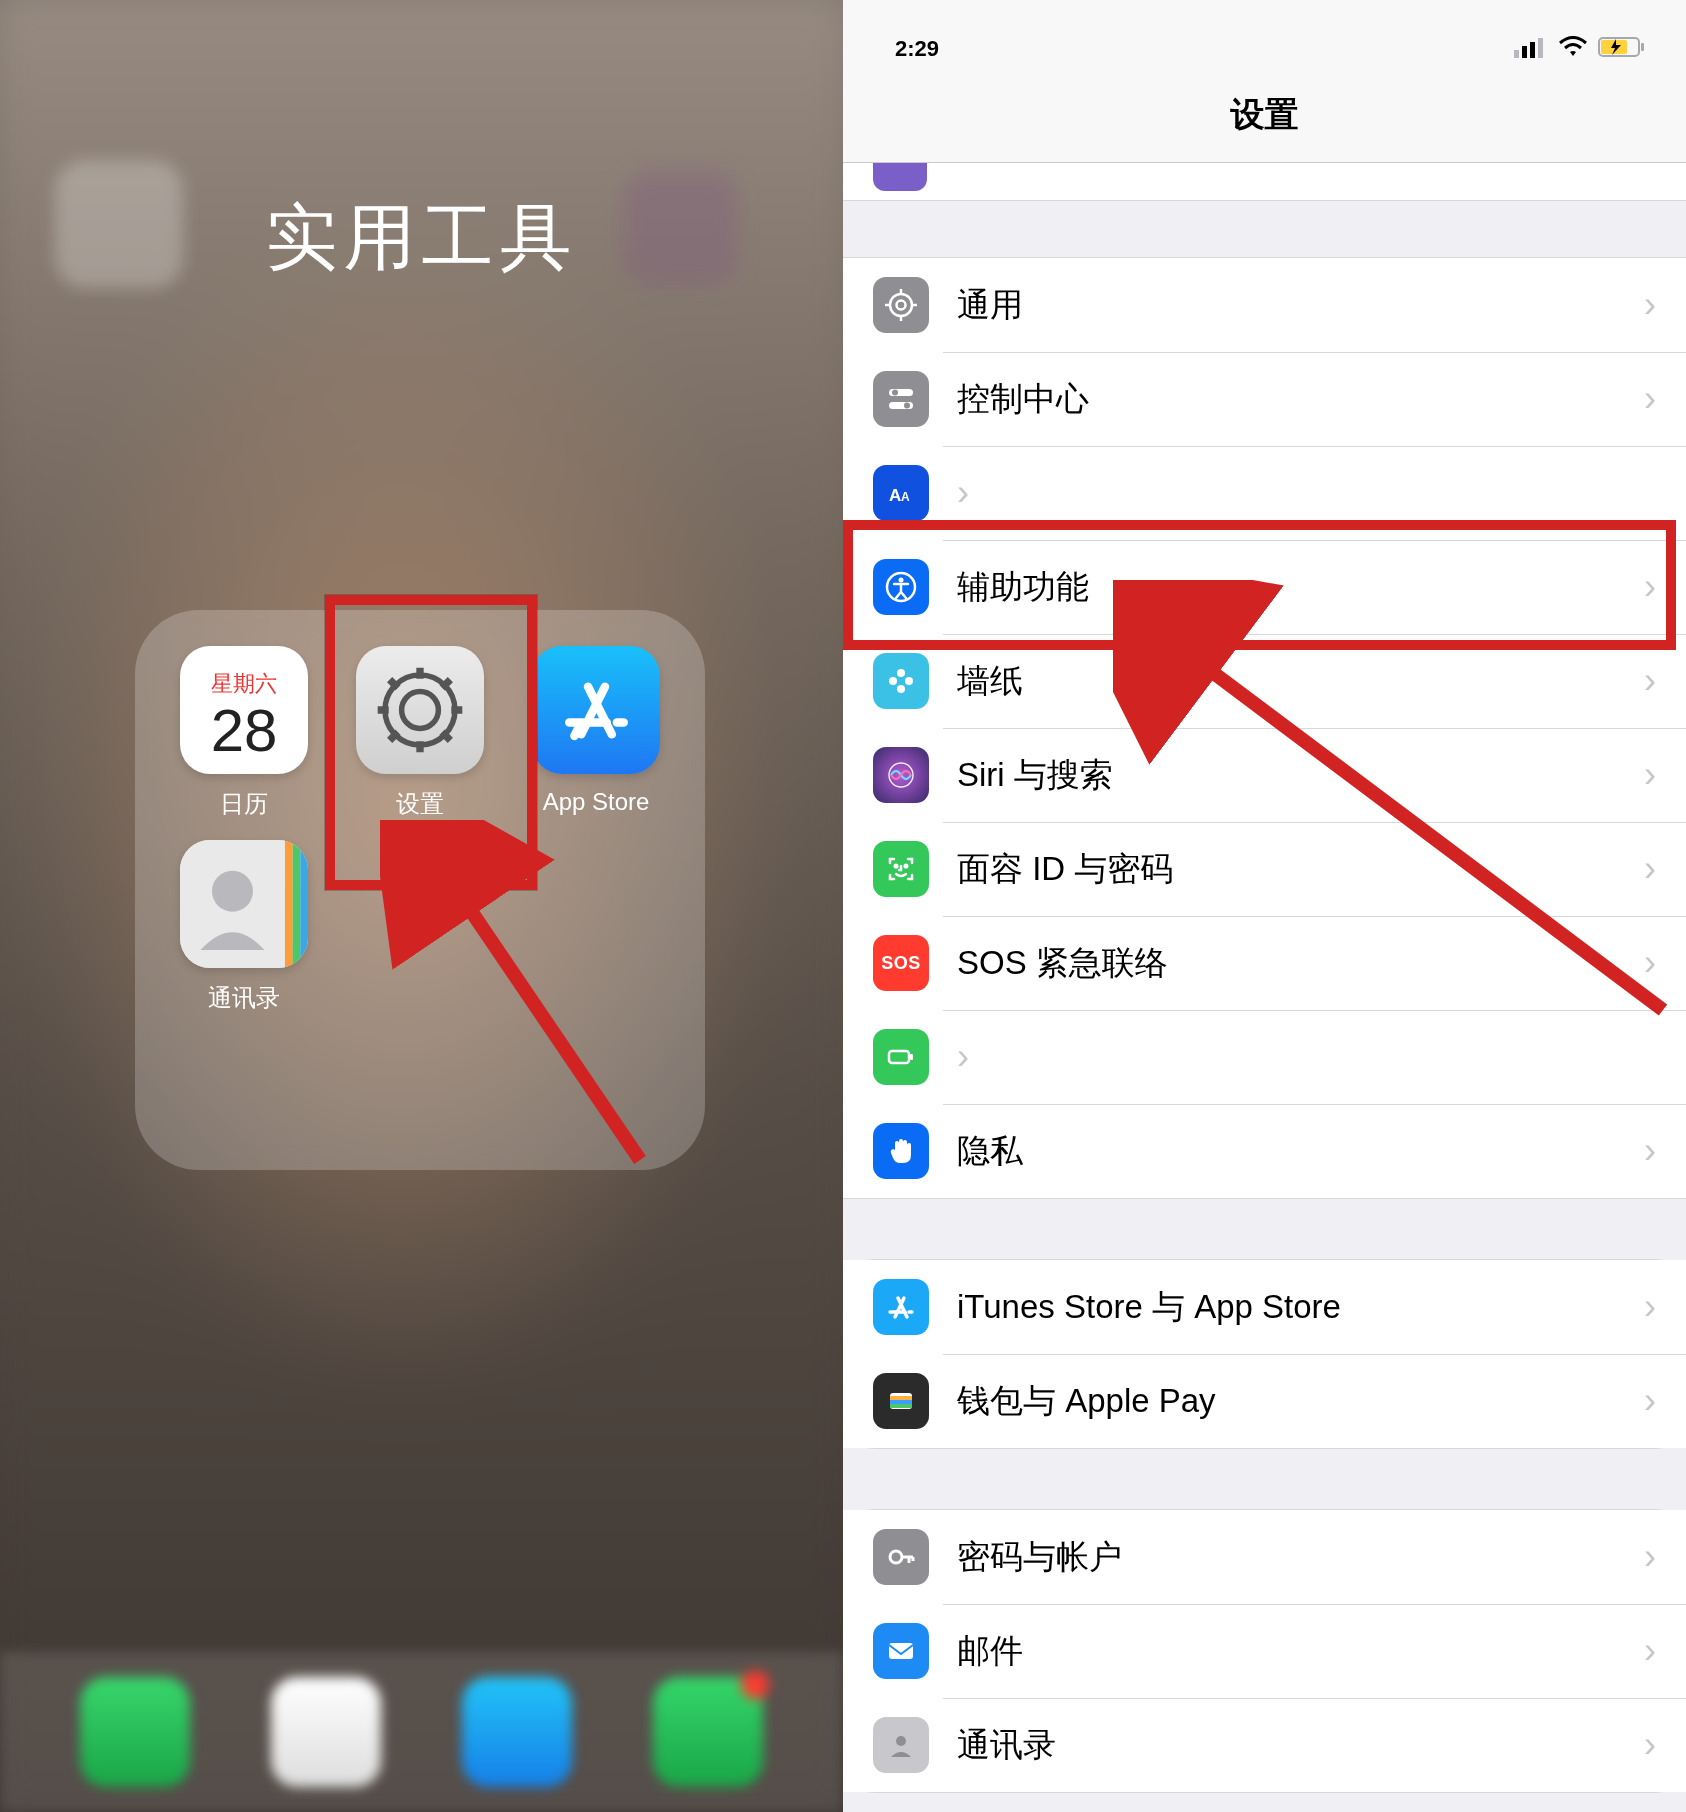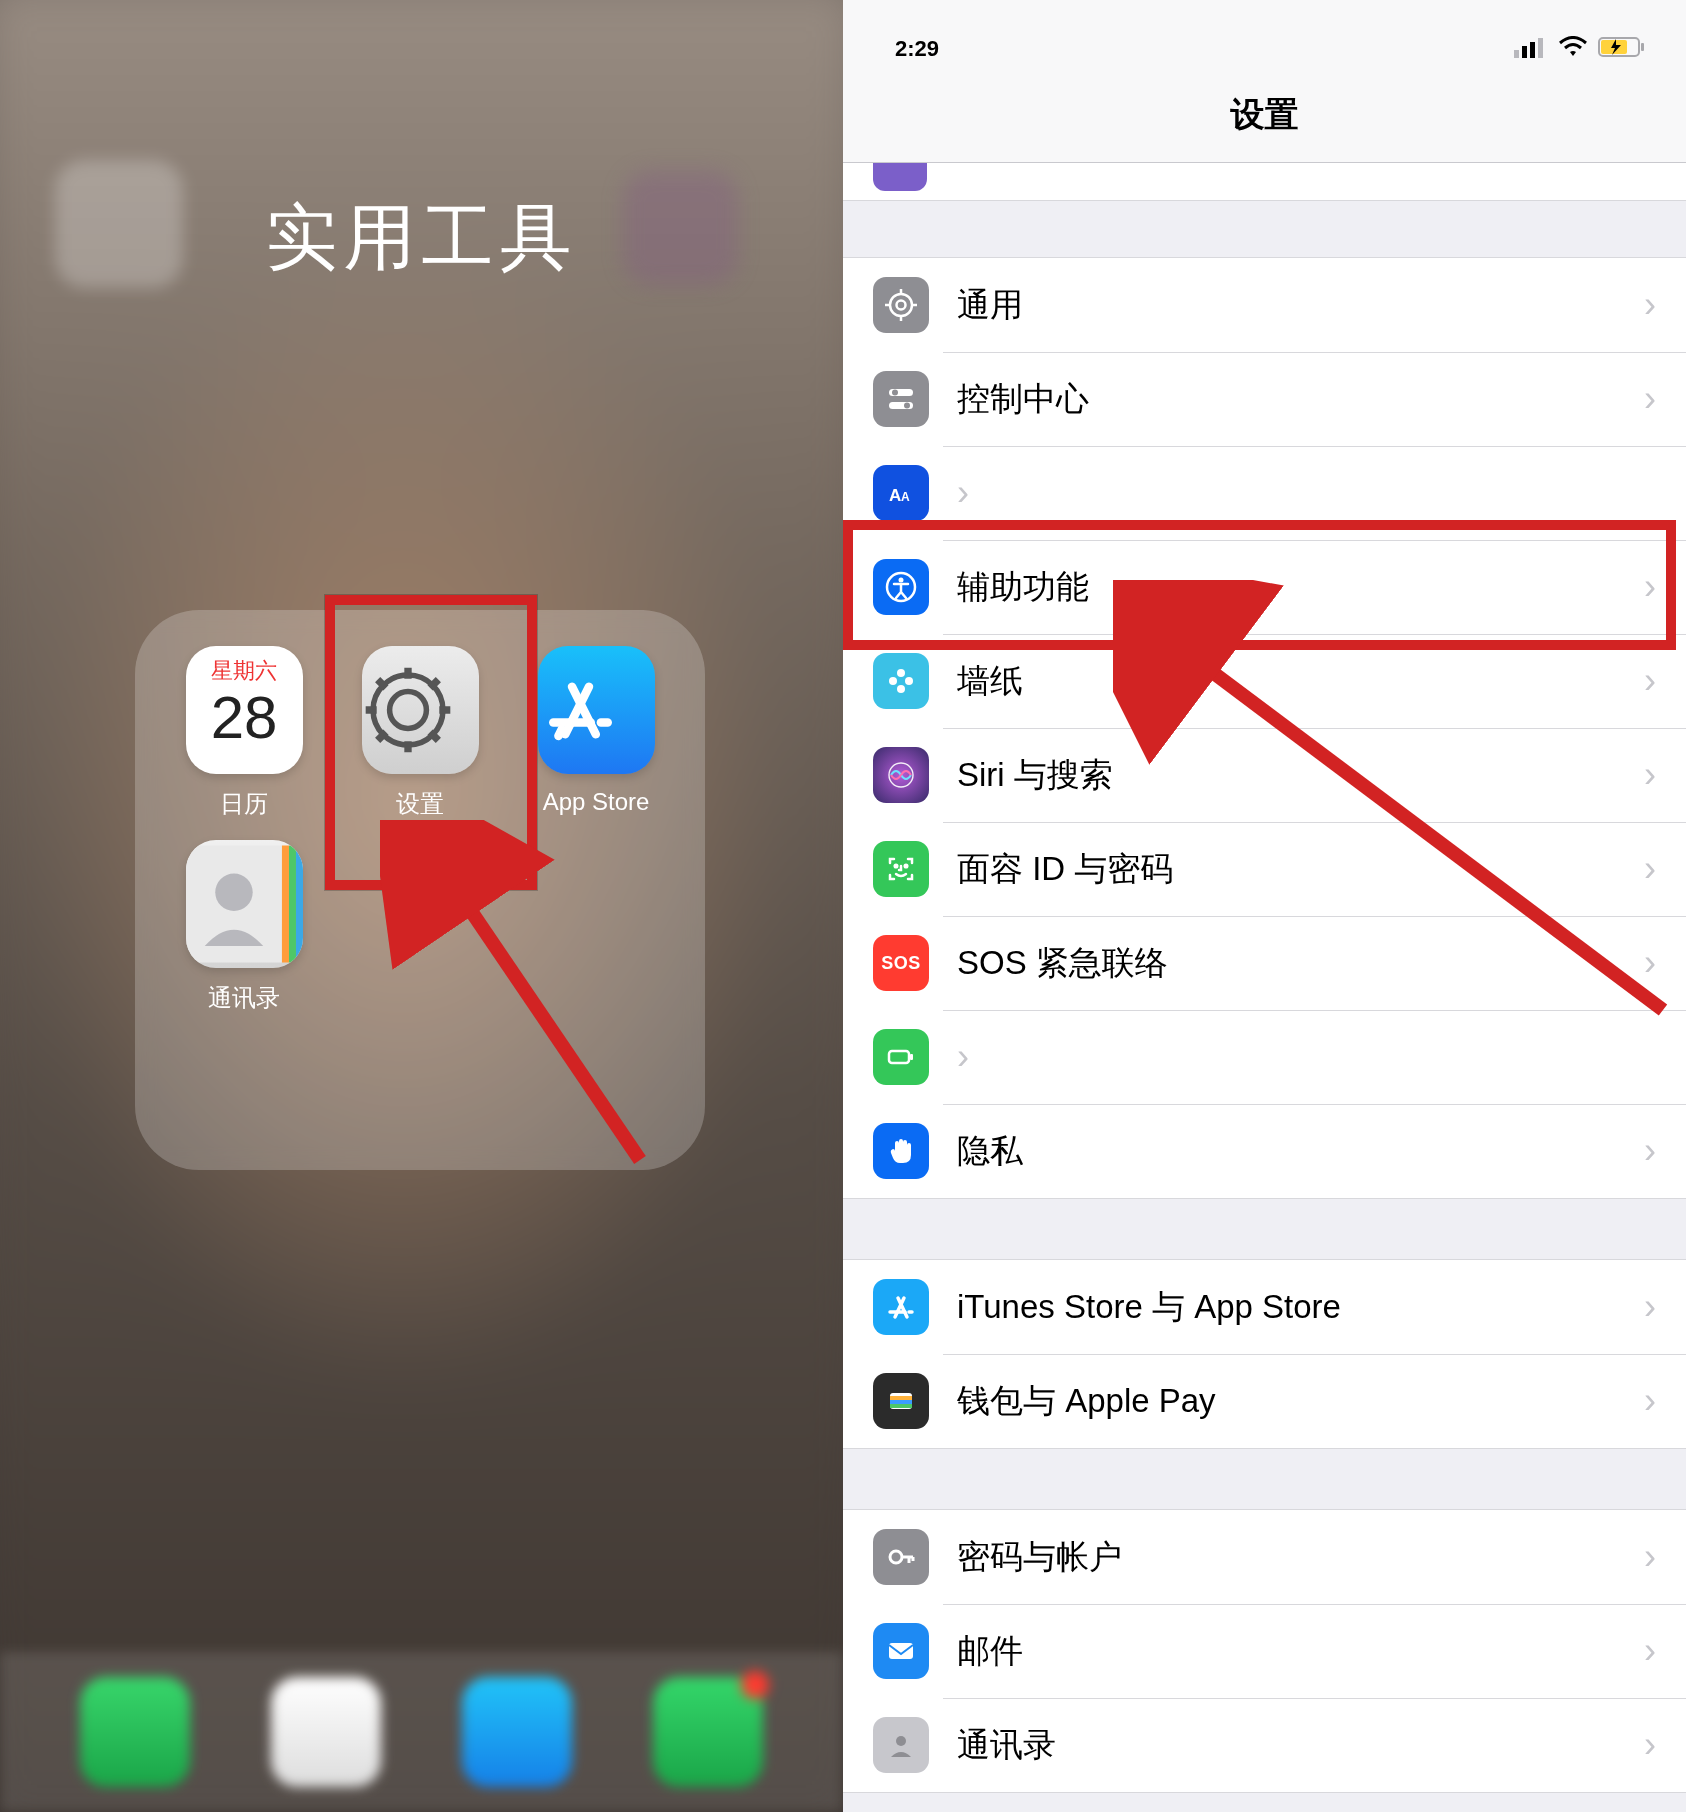--- a/index.html
+++ b/index.html
@@ -56,25 +56,26 @@
     gap: 20px 30px;
     justify-items: center;
   }
   .app {
     display: flex;
     flex-direction: column;
     align-items: center;
     gap: 14px;
   }
   .app-icon {
-    width: 117px;
+    width: 128px;
     height: 128px;
     border-radius: 30px;
     display: flex;
     align-items: center;
+    justify-content: center;
     box-shadow: 0 4px 10px rgba(0,0,0,0.15);
     position: relative;
     overflow: hidden;
   }
   .app-label {
     color: #fff;
     font-size: 24px;
     text-align: center;
   }
   
@@ -192,21 +193,21 @@
   }
   .partial-row .row-icon { width: 54px; height: 28px; border-radius: 0 0 12px 12px; }
   .list {
     background: #efeff4;
   }
   .group {
     background: #fff;
     border-top: 1px solid #d8d8dc;
     border-bottom: 1px solid #d8d8dc;
   }
-  .group + .group { margin-top: 60px; }
+  .group + .group { margin-top: 60px; border-radius: 31px; }
   .spacer { height: 56px; }
   .row {
     display: flex;
     align-items: center;
     height: 94px;
     padding: 0 30px;
     position: relative;
     background: #fff;
   }
   .row + .row::before {

